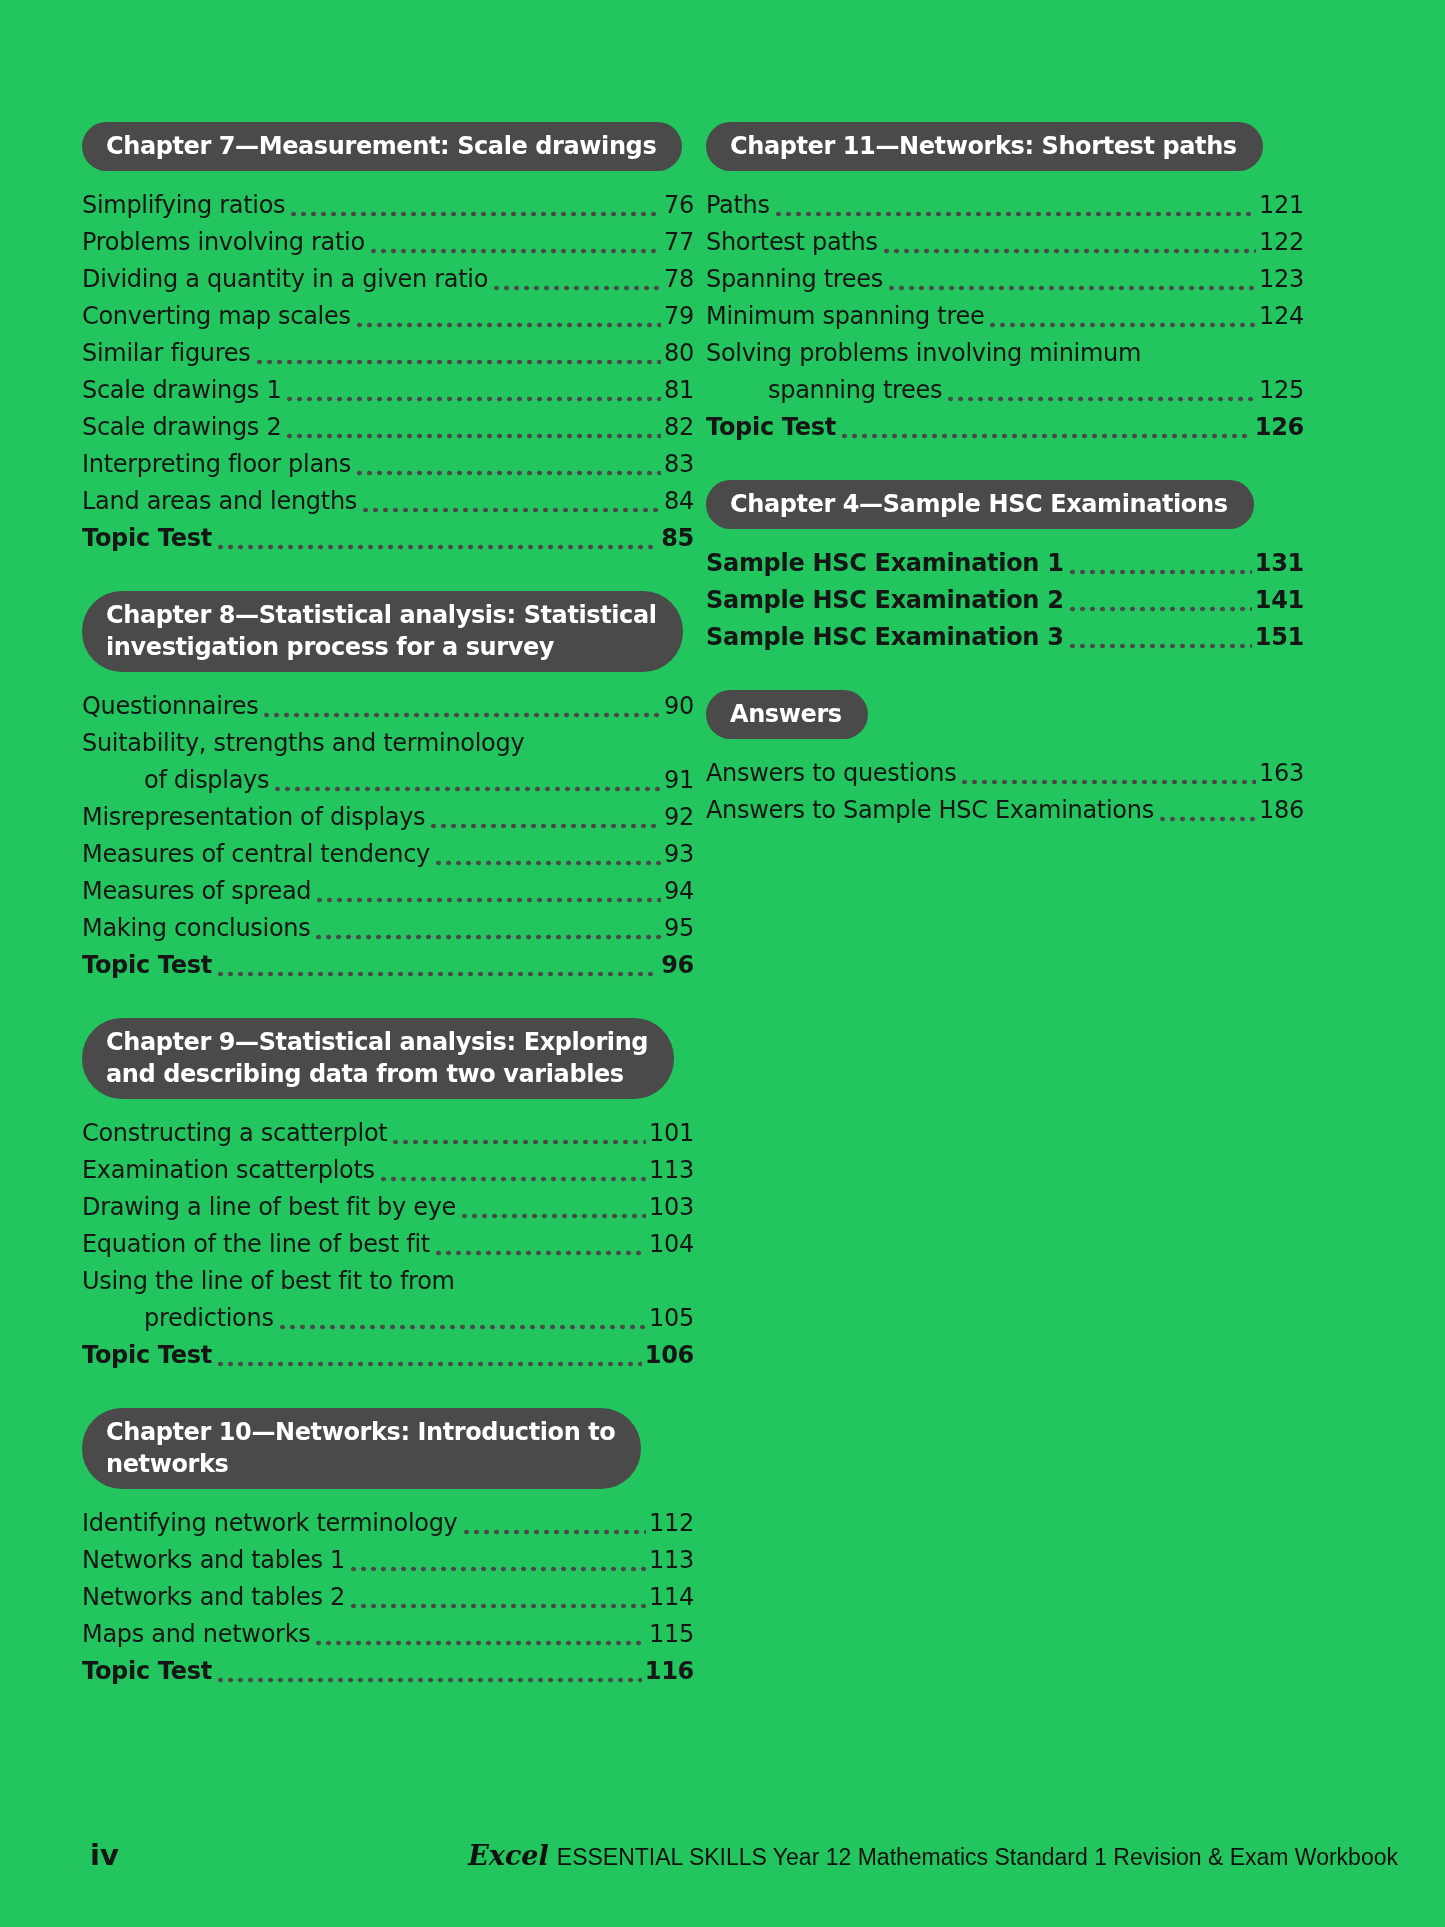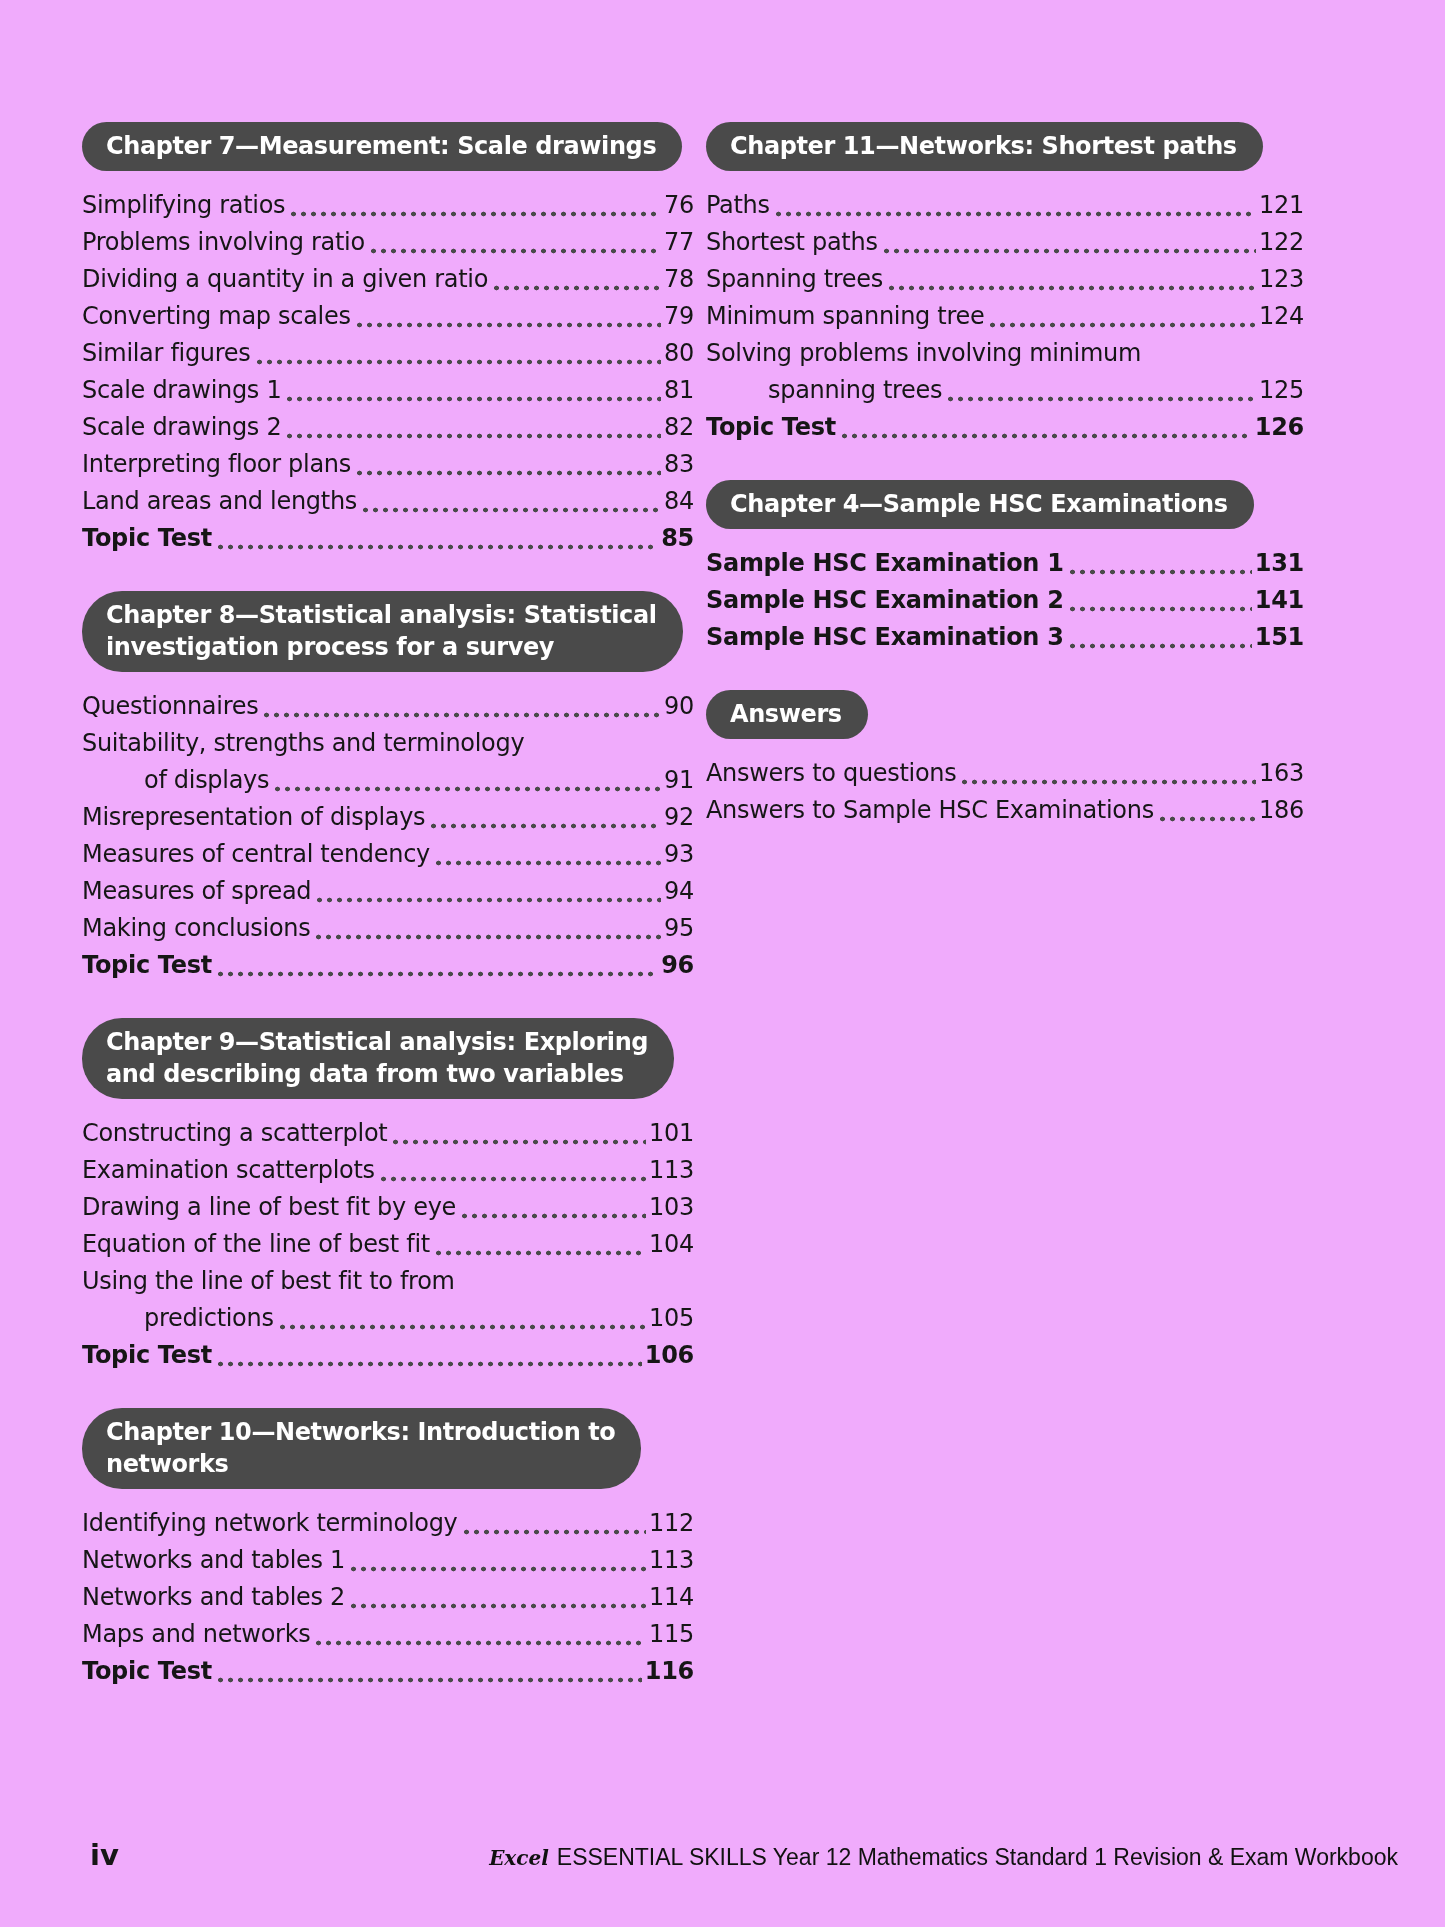--- a/index.html
+++ b/index.html
@@ -2,21 +2,21 @@
 <html style="--pill-bg: #4a4a4a; --pill-text: #ffffff; --dot-color: #4a4a4a;"><head>
 <meta charset="utf-8">
 <style>
   * { margin:0; padding:0; box-sizing:border-box; }
   html,body { background:#ffffff; }
   body {
     width:1445px; height:1927px; position:relative;
     font-family:"DejaVu Sans", sans-serif;
     color:#161616;
   }
-  .page { position:absolute; inset:0; background:#f0abfc; overflow:hidden; }
+  .page { position:absolute; inset:0; background:#22c55e; overflow:hidden; }
 
   .col { position:absolute; top:122px; }
   .col-left  { left:82px;  width:612px; }
   .col-right { left:706px; width:598px; }
 
   .section { margin-bottom:34px; }
 
   .pill {
     display:inline-block;
     background:var(--pill-bg,#4a4a4a);
@@ -59,21 +59,21 @@
     position:absolute;
     left:90px; width:1308px; top:1838px;
     display:flex; justify-content:space-between; align-items:baseline;
     font-family:"Liberation Sans", sans-serif;
   }
   .folio { font-weight:bold; font-size:29px; font-family:"DejaVu Sans", sans-serif; }
   .book  { font-size:23px; color:#111; }
   .excel {
     font-family:"DejaVu Serif", serif;
     font-weight:bold; font-style:italic;
-    font-size:20px; margin-right:8px;
+    font-size:27px; margin-right:8px;
   }
 </style>
 </head>
 <body>
 
 <div class="page">
   <div class="col col-left" id="col-0">
       <div class="section"><div class="pill">Chapter 7—Measurement: Scale drawings</div><div class="entries">
           <div class="row">
             <span class="label">Simplifying ratios</span>

